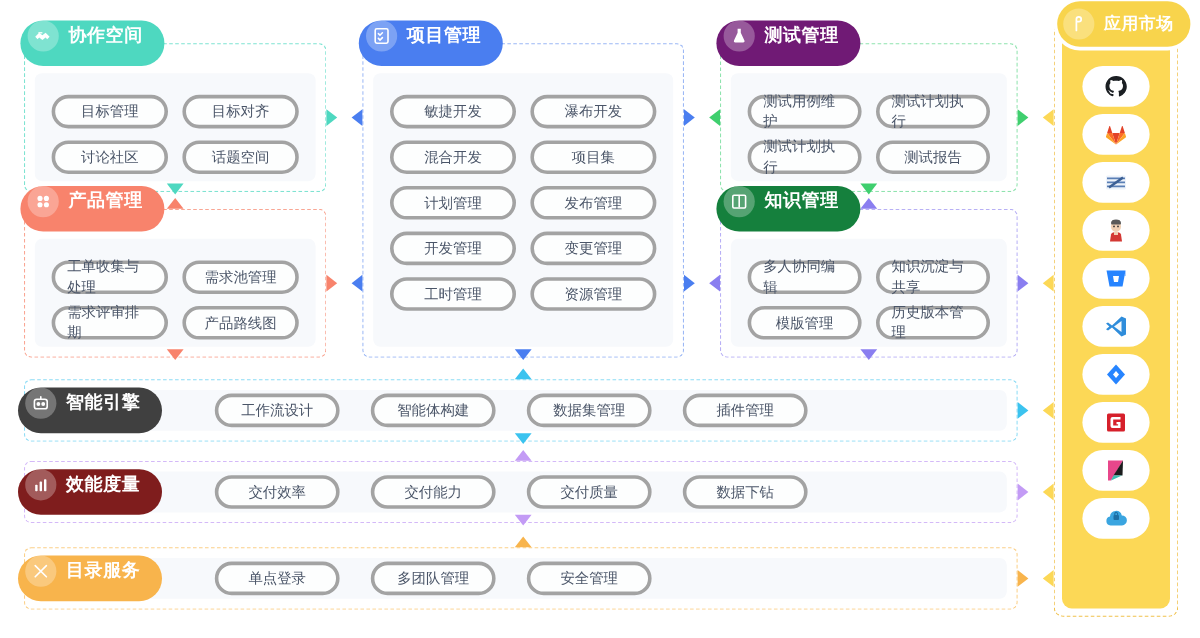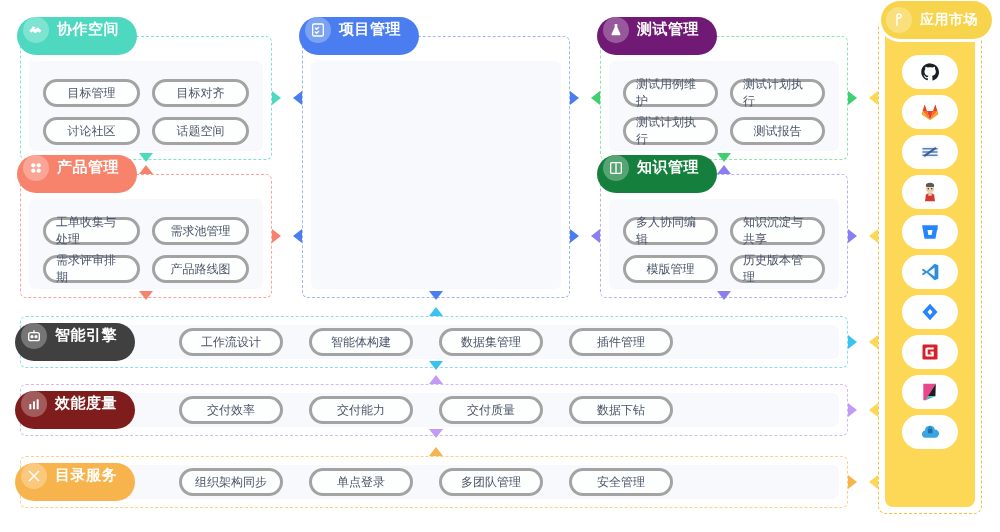--- a/index.html
+++ b/index.html
@@ -182,20 +182,32 @@
     <div class="inner"></div>
     <div class="badge" style="background:#4a7ef0;">
       <span class="bicon">
         <svg viewBox="0 0 24 24" fill="none" stroke="#fff" stroke-width="2">
             <rect x="4" y="3" width="16" height="18" rx="2"></rect>
             <path d="M8 9l2 2 3-3M8 15l2 2 3-3" stroke-linecap="round"></path>
           </svg>
       </span>
       <span>项目管理</span>
     </div>
+    <div class="chips grid2">
+      <div class="chip">敏捷开发</div>
+      <div class="chip">瀑布开发</div>
+      <div class="chip">混合开发</div>
+      <div class="chip">项目集</div>
+      <div class="chip">计划管理</div>
+      <div class="chip">发布管理</div>
+      <div class="chip">开发管理</div>
+      <div class="chip">变更管理</div>
+      <div class="chip">工时管理</div>
+      <div class="chip">资源管理</div>
+    </div>
   </div>
   <div class="arr left" style="left:293px; top:91px;  color:#4a7ef0;"></div>
   <div class="arr left" style="left:293px; top:229px; color:#4a7ef0;"></div>
   <div class="arr right" style="left:570px; top:91px;  color:#4a7ef0;"></div>
   <div class="arr right" style="left:570px; top:229px; color:#4a7ef0;"></div>
   <div class="arr down" style="left:429px; top:291px; color:#4a7ef0;"></div>
 
   <div class="module" id="m-test" style="left:600px; top:36px; width:248px; height:124px; border-color:#8fe3ae;">
     <div class="inner"></div>
     <div class="badge" style="background:#701a75;">
@@ -291,21 +303,20 @@
     <div class="inner"></div>
     <div class="badge rowbadge" style="background:#f8b44c;">
       <span class="bicon">
         <svg viewBox="0 0 24 24" fill="none" stroke="#fff" stroke-width="2" stroke-linecap="round">
             <path d="M5 5l14 14M19 5L5 19"></path>
           </svg>
       </span>
       <span>目录服务</span>
     </div>
     <div class="chips">
-      <div class="chip">组织架构同步</div>
       <div class="chip">单点登录</div>
       <div class="chip">多团队管理</div>
       <div class="chip">安全管理</div>
     </div>
   </div>
   <div class="arr up" style="left:429px; top:447px; color:#f8b44c;"></div>
   <div class="arr right" style="left:848px; top:475px; color:#f8b44c;"></div>
 
   <div class="arr left" style="left:869px; top:91px;  color:#fcd856;"></div>
   <div class="arr left" style="left:869px; top:229px; color:#fcd856;"></div>

